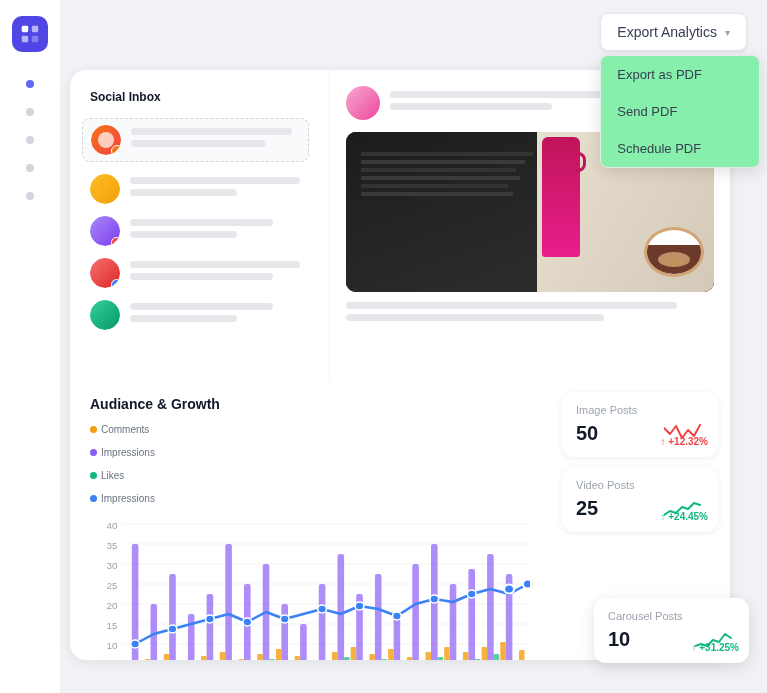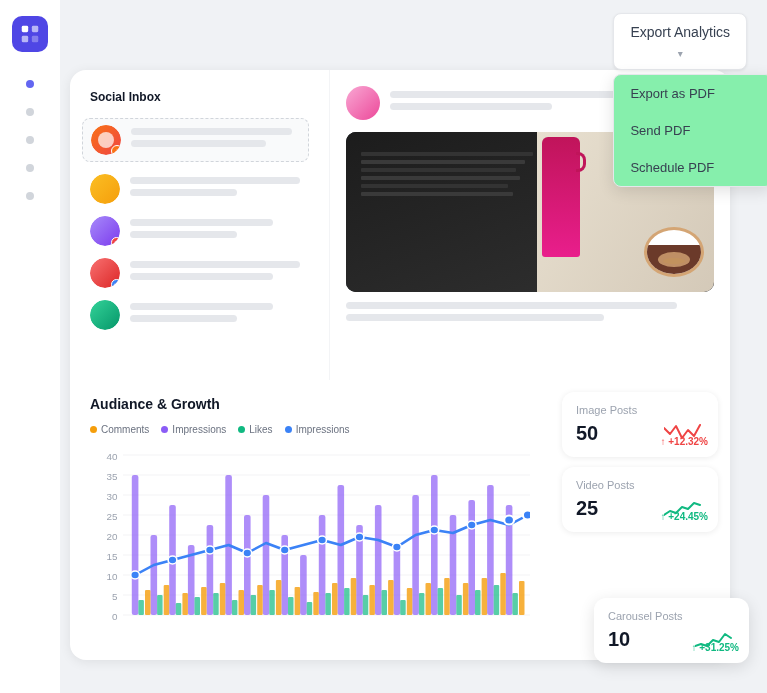--- a/index.html
+++ b/index.html
@@ -54,21 +54,20 @@
       border-radius: 8px;
       padding: 10px 16px;
       font-size: 14px;
       font-weight: 500;
       color: #374151;
       cursor: pointer;
       display: flex;
       align-items: center;
       gap: 8px;
       box-shadow: 0 1px 3px rgba(0,0,0,0.08);
-      flex-direction: column;
     }
     .export-btn .chevron {
       font-size: 10px;
       color: #9ca3af;
     }
     .dropdown-menu {
       position: absolute;
       top: calc(100% + 4px);
       left: 0;
       right: 0;
@@ -197,20 +196,21 @@
     .chart-title {
       font-size: 14px;
       font-weight: 700;
       color: #111827;
       margin-bottom: 12px;
     }
     .chart-legend {
       display: flex;
       gap: 12px;
       margin-bottom: 10px;
+      flex-direction: column;
     }
     .legend-item {
       display: flex;
       align-items: center;
       gap: 4px;
       font-size: 10px;
       color: #6b7280;
     }
     .legend-dot {
       width: 7px; height: 7px;

